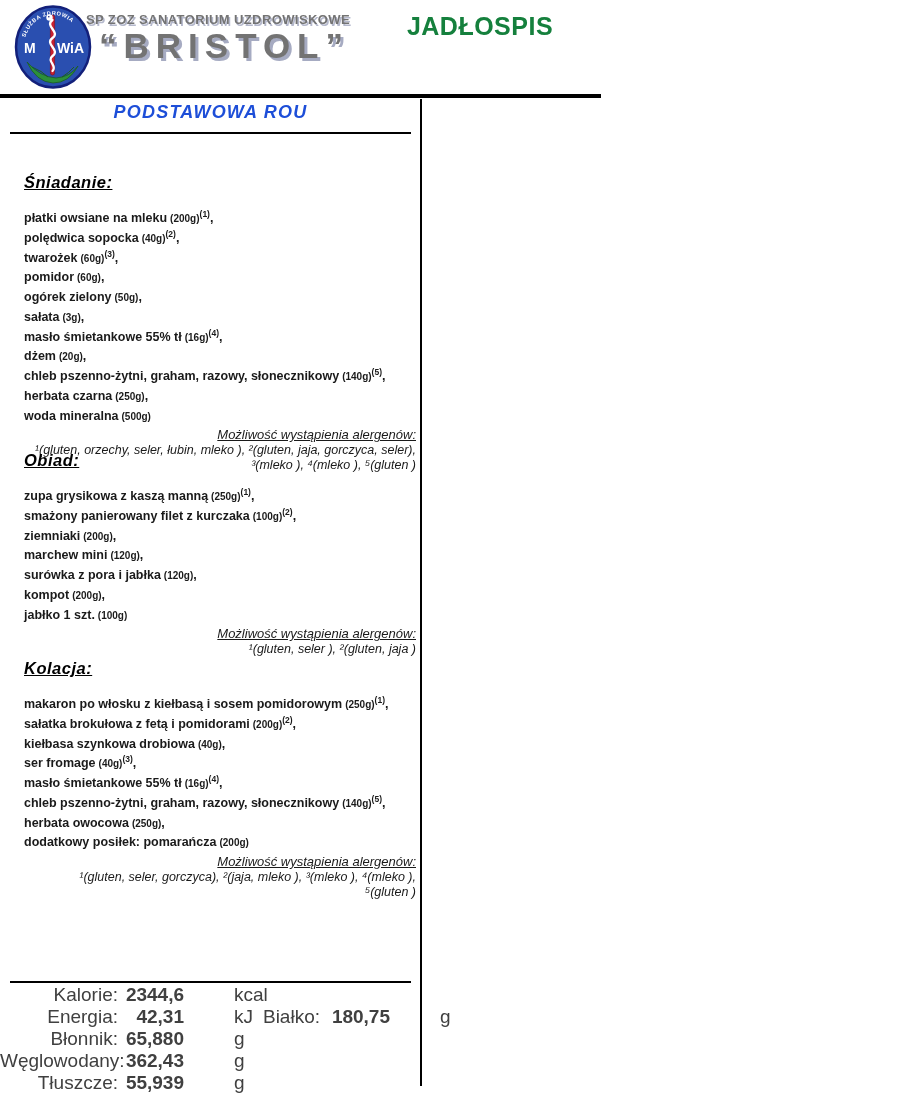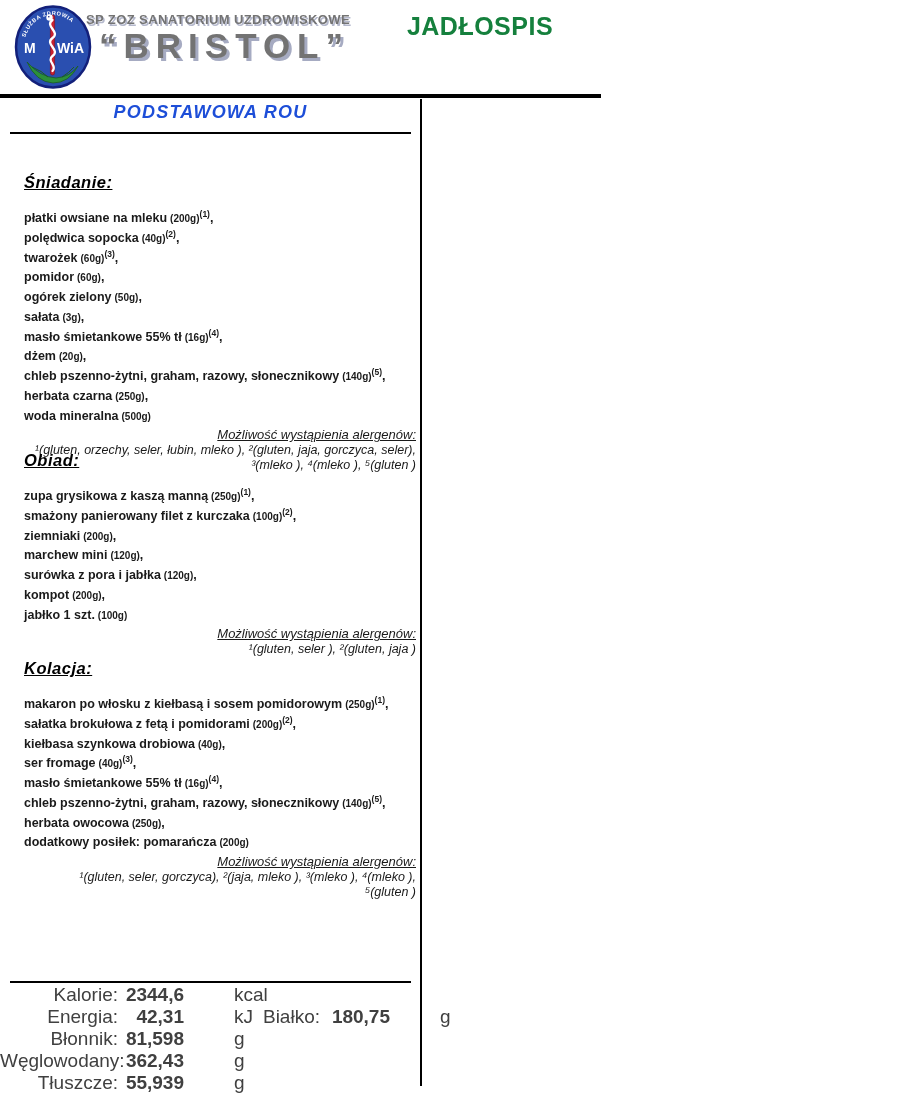--- a/index.html
+++ b/index.html
@@ -154,21 +154,21 @@
     <span class="nvalue">2344,6</span>
     <span class="nunit">kcal</span>
   </div>
   <div class="nrow">
     <span class="nlabel">Energia:</span>
     <span class="nvalue">42,31</span>
     <span class="nunit">kJ</span>
   </div>
   <div class="nrow">
     <span class="nlabel">Błonnik:</span>
-    <span class="nvalue">81,598</span>
+    <span class="nvalue">65,880</span>
     <span class="nunit">g</span>
   </div>
   <div class="nrow">
     <span class="nlabel">Węglowodany:</span>
     <span class="nvalue">362,43</span>
     <span class="nunit">g</span>
   </div>
   <div class="nrow">
     <span class="nlabel">Tłuszcze:</span>
     <span class="nvalue">55,939</span>

